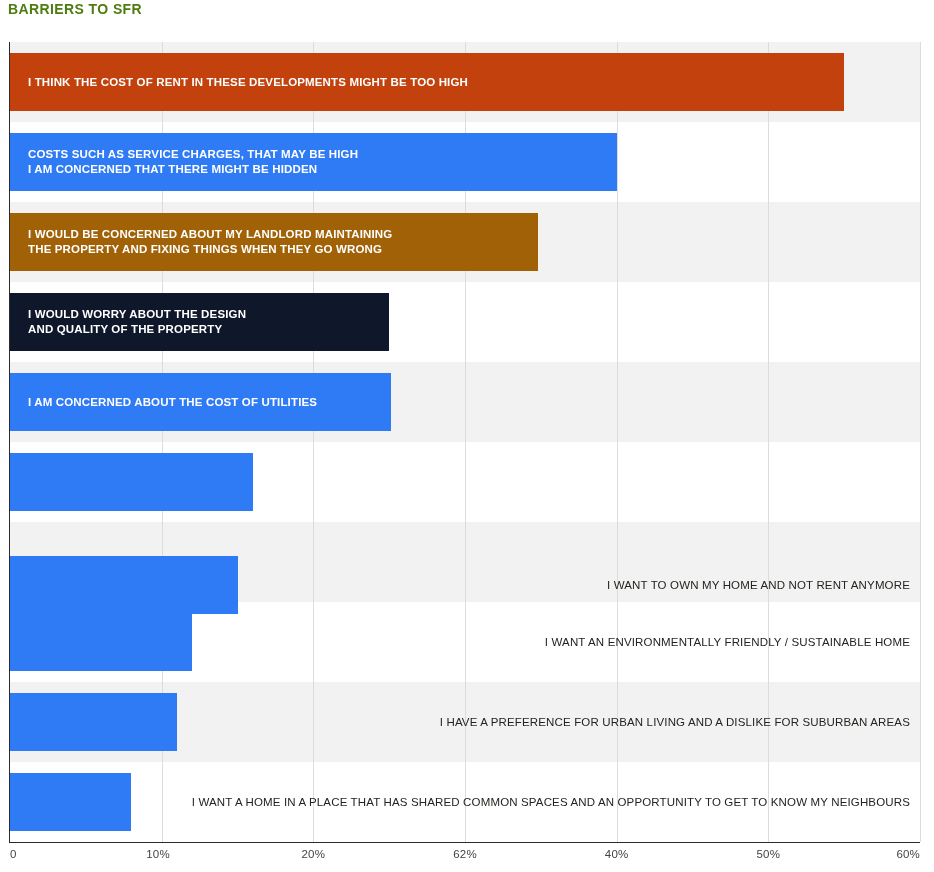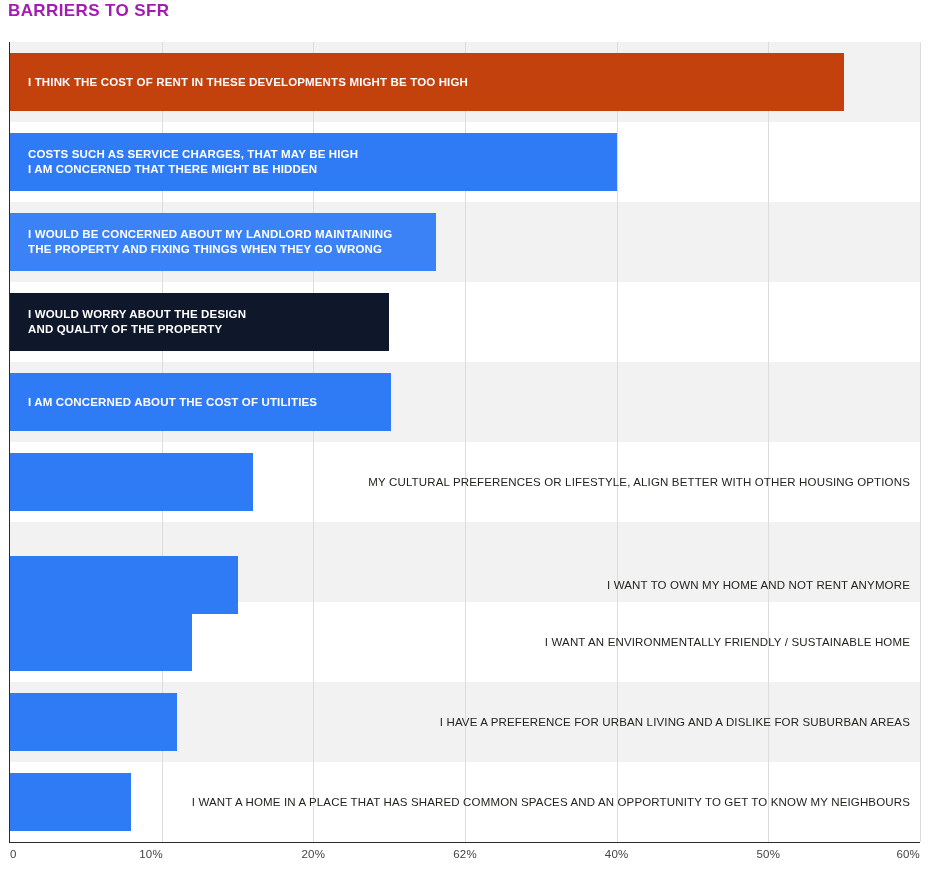--- a/index.html
+++ b/index.html
@@ -18,24 +18,24 @@
     height: 872px;
     overflow: hidden;
     background: #ffffff;
   }
 
   
   #chart-title {
     position: absolute;
     left: 8px;
     top: 1px;
-    font-size: 17px;
+    font-size: 14px;
     font-weight: 700;
     letter-spacing: 0.4px;
-    color: #a21caf;
+    color: #4d7c0f;
     white-space: nowrap;
   }
 
   
   #plot-area {
     position: absolute;
     left: 0px;
     top: 42px;
     width: 934px;
     height: 800px;
@@ -182,21 +182,21 @@
         </div>
         <div class="bar-row" style="top: 80px;">
           <div class="bar" style="width: 606.667px; background: rgb(47, 123, 245);">
             <div class="bar-label-inside">
               <div>COSTS SUCH AS SERVICE CHARGES, THAT MAY BE HIGH</div>
               <div>I AM CONCERNED THAT THERE MIGHT BE HIDDEN</div>
             </div>
           </div>
         </div>
         <div class="bar-row" style="top: 160px;">
-          <div class="bar" style="width: 426px; background: #3b82f6;">
+          <div class="bar" style="width: 528px; background: #a16207;">
             <div class="bar-label-inside">
               <div>I WOULD BE CONCERNED ABOUT MY LANDLORD MAINTAINING</div>
               <div>THE PROPERTY AND FIXING THINGS WHEN THEY GO WRONG</div>
             </div>
           </div>
         </div>
         <div class="bar-row" style="top: 240px;">
           <div class="bar" style="width: 379.167px; background: #0f172a;">
             <div class="bar-label-inside">
               <div>I WOULD WORRY ABOUT THE DESIGN</div>
@@ -206,23 +206,20 @@
         </div>
         <div class="bar-row" style="top: 320px;">
           <div class="bar" style="width: 381px; background: rgb(47, 123, 245);">
             <div class="bar-label-inside">
               <div>I AM CONCERNED ABOUT THE COST OF UTILITIES</div>
             </div>
           </div>
         </div>
         <div class="bar-row" style="top: 400px;">
           <div class="bar" style="width: 242.667px; background: rgb(47, 123, 245);"></div>
-          <div class="bar-label-outside">
-            <div>MY CULTURAL PREFERENCES OR LIFESTYLE, ALIGN BETTER WITH OTHER HOUSING OPTIONS</div>
-          </div>
         </div>
         <div class="bar-row" style="top: 503px;">
           <div class="bar" style="width: 227.5px; background: rgb(47, 123, 245);"></div>
           <div class="bar-label-outside">
             <div>I WANT TO OWN MY HOME AND NOT RENT ANYMORE</div>
           </div>
         </div>
         <div class="bar-row" style="top: 560px;">
           <div class="bar" style="width: 182px; background: rgb(47, 123, 245);"></div>
           <div class="bar-label-outside">
@@ -240,21 +237,21 @@
           <div class="bar-label-outside">
             <div>I WANT A HOME IN A PLACE THAT HAS SHARED COMMON SPACES AND AN OPPORTUNITY TO GET TO KNOW MY NEIGHBOURS</div>
           </div>
         </div>
       </div>
     <div id="x-axis-line"></div>
   </div>
 
   <div id="x-tick-labels">
       <div class="x-tick first" style="left: 10px;">0</div>
-      <div class="x-tick" style="left: 151px;">10%</div>
+      <div class="x-tick" style="left: 158px;">10%</div>
       <div class="x-tick" style="left: 313.333px;">20%</div>
       <div class="x-tick" style="left: 465px;">62%</div>
       <div class="x-tick" style="left: 616.667px;">40%</div>
       <div class="x-tick" style="left: 768.333px;">50%</div>
       <div class="x-tick last" style="left: 920px;">60%</div>
     </div>
 
 </div>
 
 </body></html>

